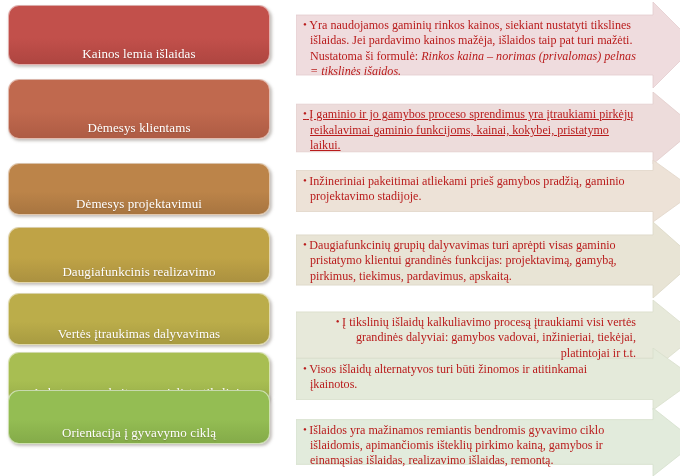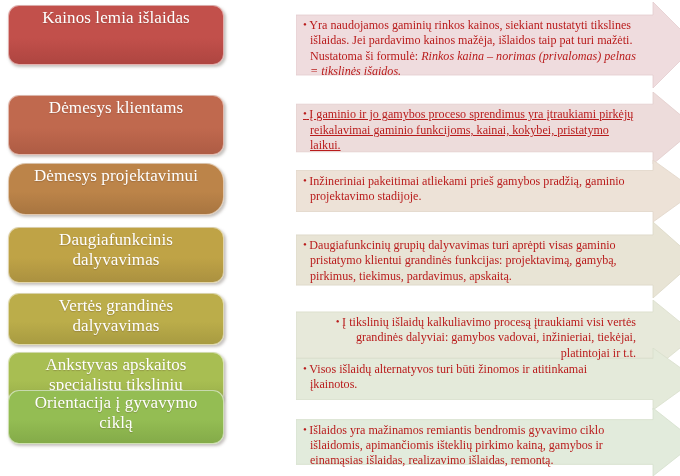--- a/index.html
+++ b/index.html
@@ -26,29 +26,29 @@
     left: 0;
     width: 680px;
     display: block;
   }
 
   
   .label-box {
     position: absolute;
     left: 8px;
     top: 3px;
-    width: 216px;
+    width: 262px;
     border-radius: 11px;
     box-sizing: border-box;
     display: flex;
-    align-items: flex-start;
+    align-items: flex-end;
     justify-content: center;
     text-align: center;
     color: #ffffff;
-    font-size: 17px;
+    font-size: 13px;
     line-height: 1.2;
     padding: 2px 10px;
     box-shadow: 1.5px 2px 3px rgba(120,110,100,0.42);
     border: 1px solid rgba(255,255,255,0.55);
   }
   .label-box .label-text {
     display: block;
     text-shadow: 0 1px 1px rgba(90,60,40,0.30);
     letter-spacing: .1px;
   }
@@ -101,55 +101,55 @@
         <span class="label-text">Kainos lemia išlaidas</span>
       </div>
     </div>
     <div class="row" style="top: 0px;">
       <div class="arrow" style="top: 92px; height: 72px; text-decoration: underline;">
         <svg class="arrow-shape" viewBox="0 0 400 72" preserveAspectRatio="none">
           <polygon points="0.0,12.2 357.0,12.2 357.0,0.0 400.0,36.0 357.0,72.0 357.0,59.8 0.0,59.8" fill="#EDDCDB" stroke="#E2CDCB" stroke-width="0.8"></polygon>
         </svg>
         <div class="arrow-text" style="padding-top: 14.24px;"><span class="bullet">•</span> Į gaminio ir jo gamybos proceso sprendimus yra įtraukiami pirkėjų reikalavimai gaminio funkcijoms, kainai, kokybei, pristatymo laikui.</div>
       </div>
-      <div class="label-box" style="top: 95px; height: 60px; background: linear-gradient(rgb(192, 105, 78) 0%, rgb(192, 105, 78) 55%, rgb(174, 92, 68) 100%);">
+      <div class="label-box" style="top: 79px; height: 60px; background: linear-gradient(rgb(192, 105, 78) 0%, rgb(192, 105, 78) 55%, rgb(174, 92, 68) 100%);">
         <span class="label-text">Dėmesys klientams</span>
       </div>
     </div>
     <div class="row" style="top: 0px;">
       <div class="arrow" style="top: 160px; height: 62px;">
         <svg class="arrow-shape" viewBox="0 0 400 62" preserveAspectRatio="none">
           <polygon points="0.0,10.5 357.0,10.5 357.0,0.0 400.0,31.0 357.0,62.0 357.0,51.5 0.0,51.5" fill="#EDE2D7" stroke="#E1D5C8" stroke-width="0.8"></polygon>
         </svg>
         <div class="arrow-text" style="padding-top: 12.54px;"><span class="bullet">•</span> Inžineriniai pakeitimai atliekami prieš gamybos pradžią, gaminio projektavimo stadijoje.</div>
       </div>
-      <div class="label-box" style="top: 163px; height: 52px; background: linear-gradient(rgb(188, 132, 73) 0%, rgb(188, 132, 73) 55%, rgb(168, 117, 64) 100%); border-radius: 18px;">
+      <div class="label-box" style="top: 163px; height: 52px; background: linear-gradient(rgb(188, 132, 73) 0%, rgb(188, 132, 73) 55%, rgb(168, 117, 64) 100%);">
         <span class="label-text">Dėmesys projektavimui</span>
       </div>
     </div>
     <div class="row" style="top: 0px;">
       <div class="arrow" style="top: 222px; height: 76px;">
         <svg class="arrow-shape" viewBox="0 0 400 76" preserveAspectRatio="none">
           <polygon points="0.0,12.9 357.0,12.9 357.0,0.0 400.0,38.0 357.0,76.0 357.0,63.1 0.0,63.1" fill="#E8E4D5" stroke="#DCD8C6" stroke-width="0.8"></polygon>
         </svg>
         <div class="arrow-text" style="padding-top: 14.92px;"><span class="bullet">•</span> Daugiafunkcinių grupių dalyvavimas turi aprėpti visas gaminio pristatymo klientui grandinės funkcijas: projektavimą, gamybą, pirkimus, tiekimus, pardavimus, apskaitą.</div>
       </div>
       <div class="label-box" style="top: 227px; height: 56px; background: linear-gradient(rgb(191, 163, 70) 0%, rgb(191, 163, 70) 55%, rgb(171, 145, 64) 100%);">
-        <span class="label-text">Daugiafunkcinis dalyvavimas</span>
+        <span class="label-text">Daugiafunkcinis realizavimo</span>
       </div>
     </div>
     <div class="row" style="top: 0px;">
       <div class="arrow" style="top: 300px; height: 70px;">
         <svg class="arrow-shape" viewBox="0 0 400 70" preserveAspectRatio="none">
           <polygon points="0.0,11.9 357.0,11.9 357.0,0.0 400.0,35.0 357.0,70.0 357.0,58.1 0.0,58.1" fill="#E7E9DA" stroke="#DBDDCB" stroke-width="0.8"></polygon>
         </svg>
         <div class="arrow-text" style="padding-top: 13.9px; text-align: right;"><span class="bullet">•</span> Į tikslinių išlaidų kalkuliavimo procesą įtraukiami visi vertės grandinės dalyviai: gamybos vadovai, inžinieriai, tiekėjai, platintojai ir t.t.</div>
       </div>
       <div class="label-box" style="top: 293px; height: 52px; background: linear-gradient(rgb(187, 173, 74) 0%, rgb(187, 173, 74) 55%, rgb(168, 155, 65) 100%);">
-        <span class="label-text">Vertės grandinės dalyvavimas</span>
+        <span class="label-text">Vertės įtraukimas dalyvavimas</span>
       </div>
     </div>
     <div class="row" style="top: 0px;">
       <div class="arrow" style="top: 348px; height: 62px;">
         <svg class="arrow-shape" viewBox="0 0 400 62" preserveAspectRatio="none">
           <polygon points="0.0,10.5 357.0,10.5 357.0,0.0 400.0,31.0 357.0,62.0 357.0,51.5 0.0,51.5" fill="#E4EADA" stroke="#D8DECB" stroke-width="0.8"></polygon>
         </svg>
         <div class="arrow-text" style="padding-top: 12.54px;"><span class="bullet">•</span> Visos išlaidų alternatyvos turi būti žinomos ir atitinkamai įkainotos.</div>
       </div>
       <div class="label-box" style="top: 352px; height: 52px; background: linear-gradient(rgb(168, 190, 82) 0%, rgb(168, 190, 82) 55%, rgb(151, 172, 72) 100%);">

